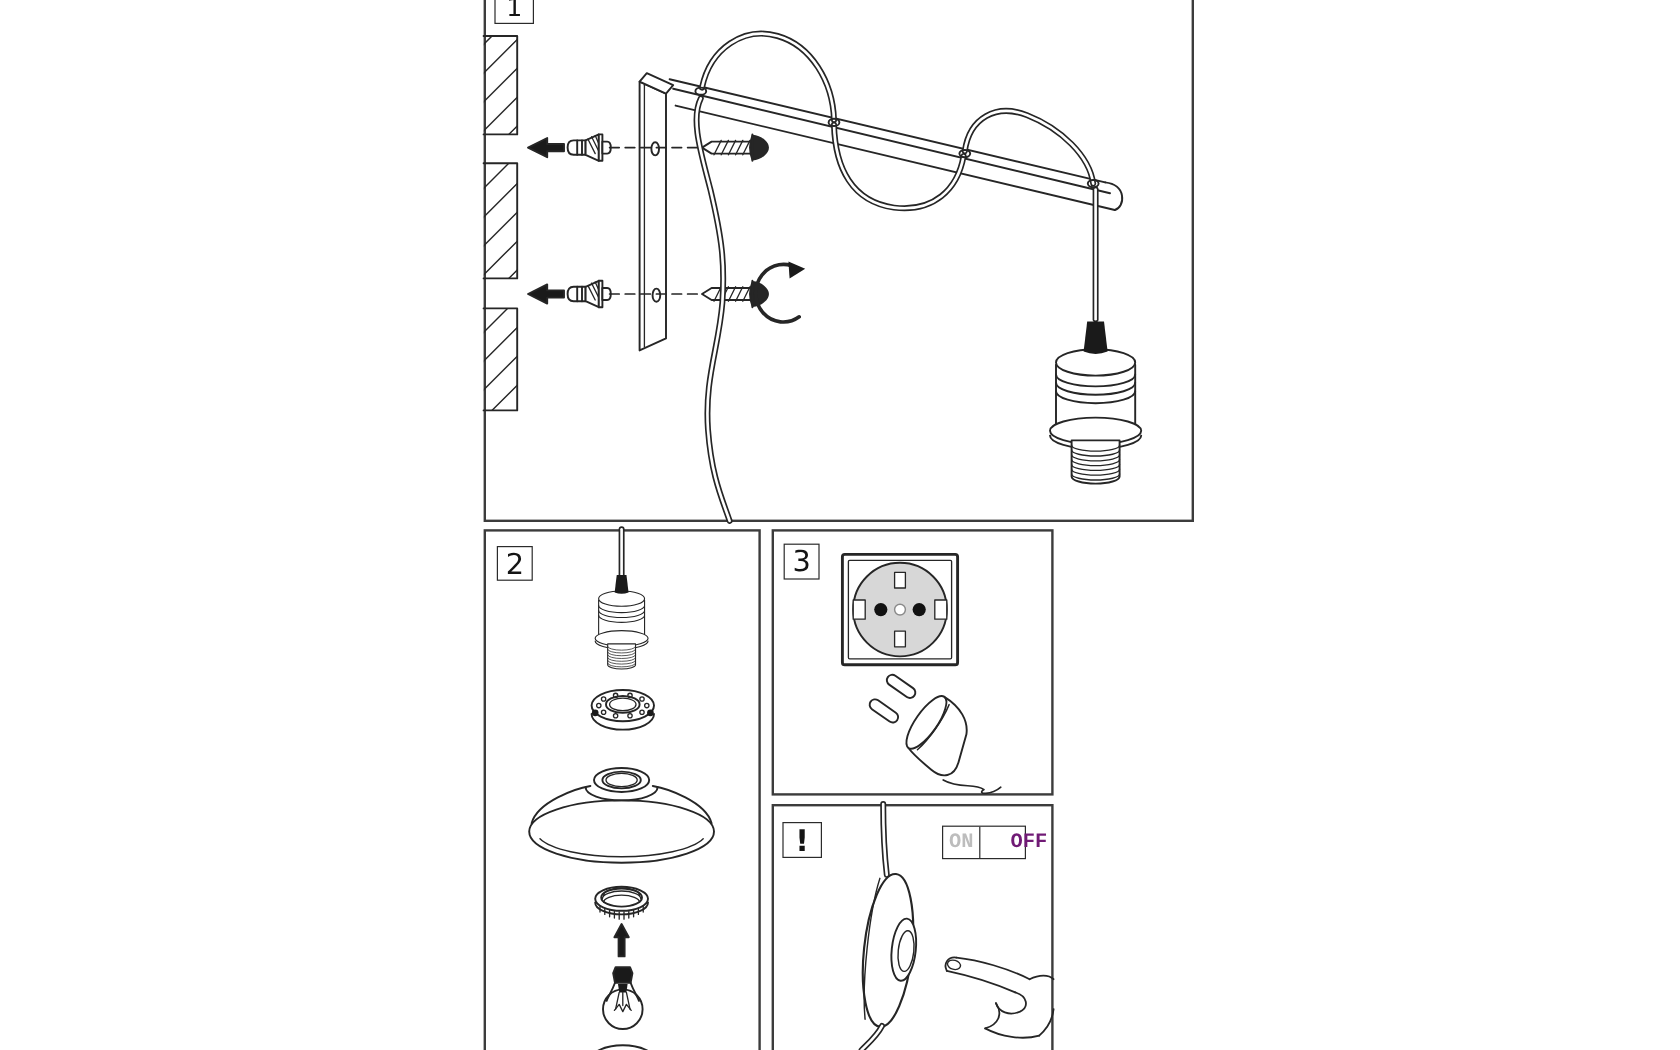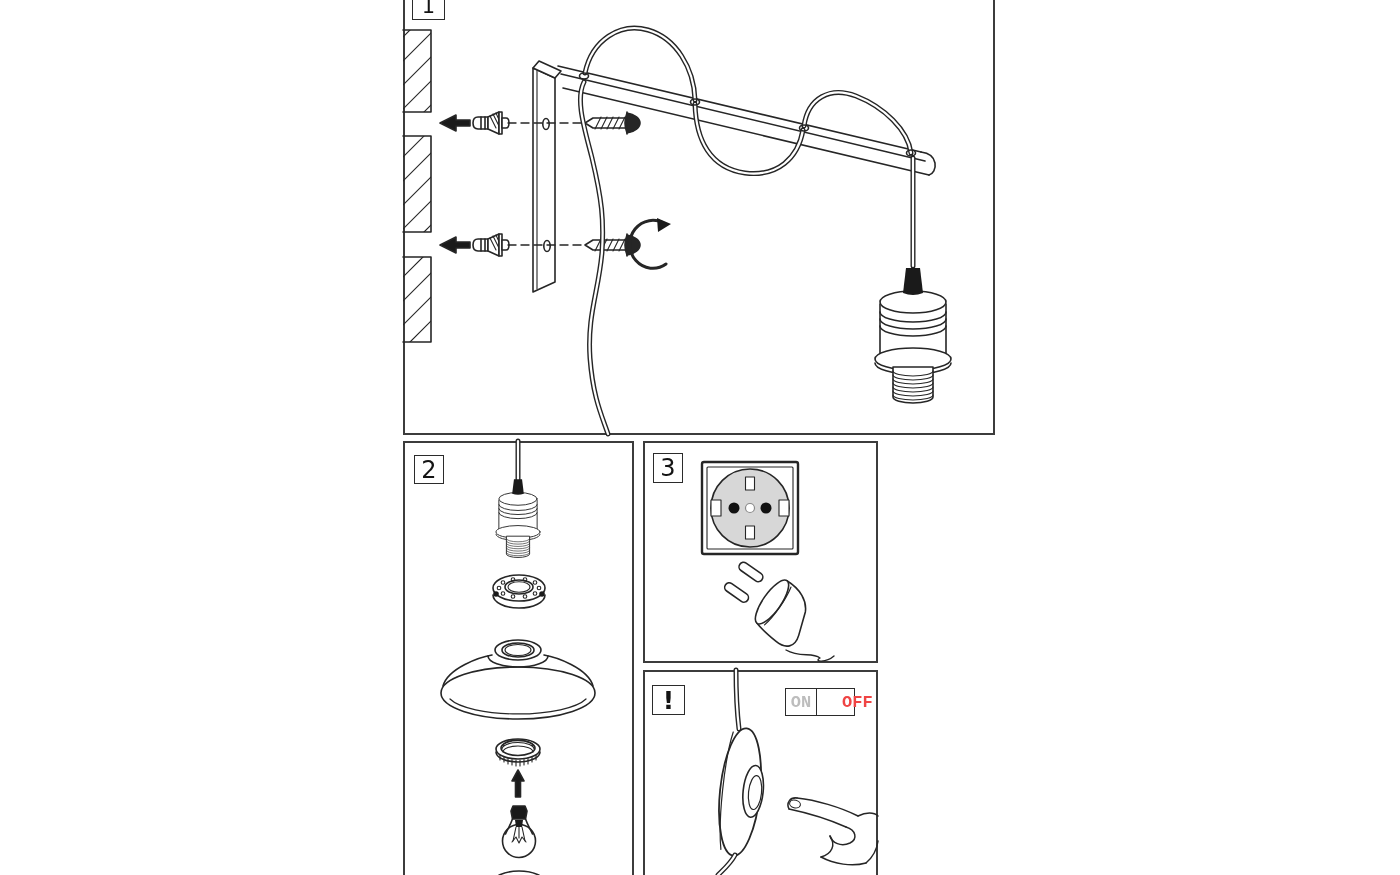--- a/index.html
+++ b/index.html
@@ -23,21 +23,21 @@
   .digit.small{font-size:21px;}
   .bang{font-size:25px;font-weight:bold;line-height:1;}
   .onoff{
     position:absolute;left:785px;top:688px;width:70px;height:28px;
     border:1.6px solid #2b2b2b;box-sizing:border-box;background:#ffffff;
     display:flex;font-family:"Liberation Mono", monospace;font-weight:700;
     font-size:17px;text-align:center;
   }
   .onoff .cell{display:flex;align-items:center;justify-content:center;height:100%;}
   .onoff .on{flex:0 0 30px;color:#bdbdbd;border-right:1.6px solid #2b2b2b;}
-  .onoff .off{flex:1;color:#ef4444;margin-left:25px;}
+  .onoff .off{flex:1;color:#701a75;margin-left:25px;}
 </style>
 </head>
 <body>
 
 <div class="panel" style="left:403px;top:-14px;width:592px;height:449px;"></div>
 <div class="panel" style="left:403px;top:441px;width:231px;height:450px;"></div>
 <div class="panel" style="left:643px;top:441px;width:235px;height:222px;"></div>
 <div class="panel" style="left:643px;top:670px;width:235px;height:220px;"></div>
 
 <svg id="artwork" width="1400" height="875" viewBox="0 0 1400 875">

